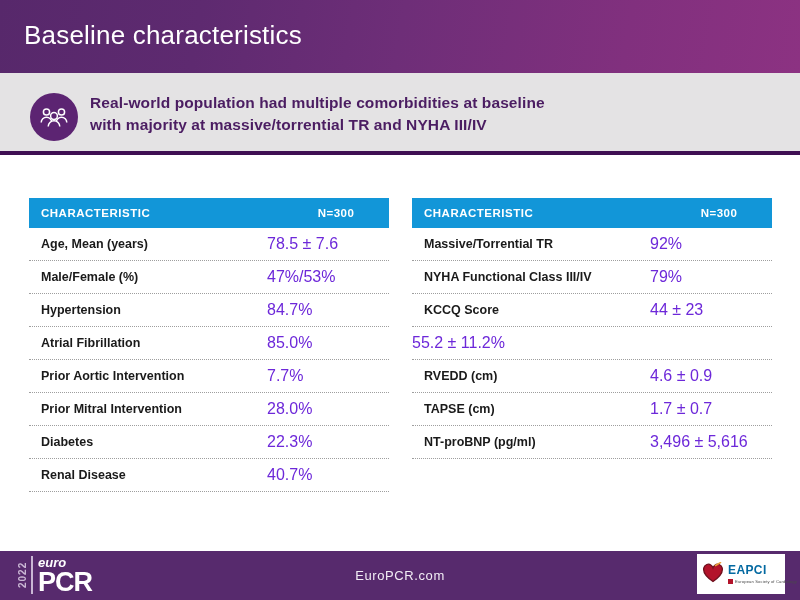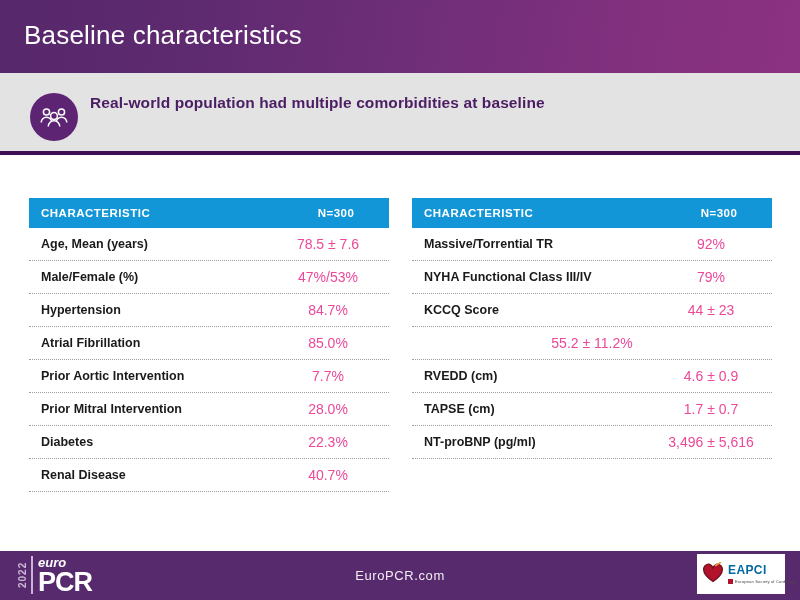--- a/index.html
+++ b/index.html
@@ -119,24 +119,24 @@
     flex: 0 0 238px;
     padding-left: 12px;
     box-sizing: border-box;
     font-size: 12.5px;
     font-weight: bold;
     color: #1A1A1A;
     white-space: nowrap;
   }
   .tbl-row .cell-val {
     flex: 1;
-    text-align: center;
-    font-size: 14px;
+    text-align: left;
+    font-size: 16px;
     font-weight: normal;
-    color: #ec4899;
+    color: #6d28d9;
     white-space: nowrap;
   }
 
   
   .footer-bar {
     position: absolute;
     left: 0;
     top: 551px;
     width: 800px;
     height: 49px;
@@ -254,20 +254,21 @@
     <path d="M2.2 16.5 a5.3 5.3 0 0 1 10.6 0" fill="none" stroke="#ffffff" stroke-width="1.5"></path>
     <circle cx="22.5" cy="6" r="3.1" fill="none" stroke="#ffffff" stroke-width="1.5"></circle>
     <path d="M17.2 16.5 a5.3 5.3 0 0 1 10.6 0" fill="none" stroke="#ffffff" stroke-width="1.5"></path>
     <circle cx="15" cy="10" r="3.4" fill="#5C2472" stroke="#ffffff" stroke-width="1.5"></circle>
     <path d="M9.2 20.6 a5.8 5.8 0 0 1 11.6 0" fill="#5C2472" stroke="#ffffff" stroke-width="1.5"></path>
   </svg>
 </div>
 
 <div class="subtitle-text">
   <span class="line">Real-world population had multiple comorbidities at baseline</span>
+  <span class="line">with majority at massive/torrential TR and NYHA III/IV</span>
 </div>
 
 <div class="table table-left">
   <div class="tbl-header">
     <div class="col-name">CHARACTERISTIC</div>
     <div class="col-val">N=300</div>
   </div>
 
   <div class="tbl-row">
     <div class="cell-name">Age, Mean (years)</div>

